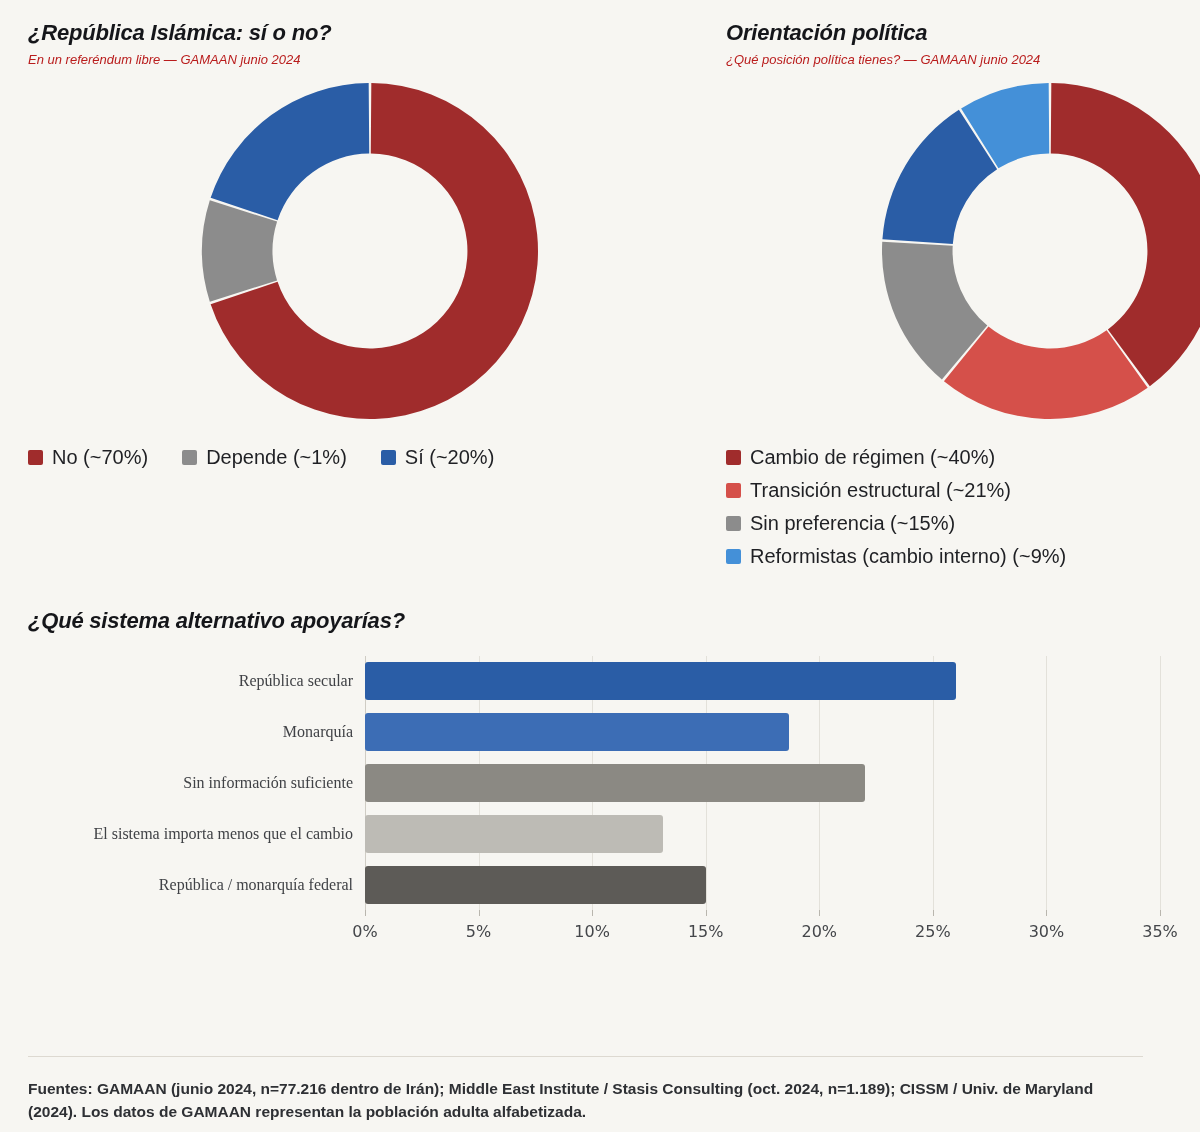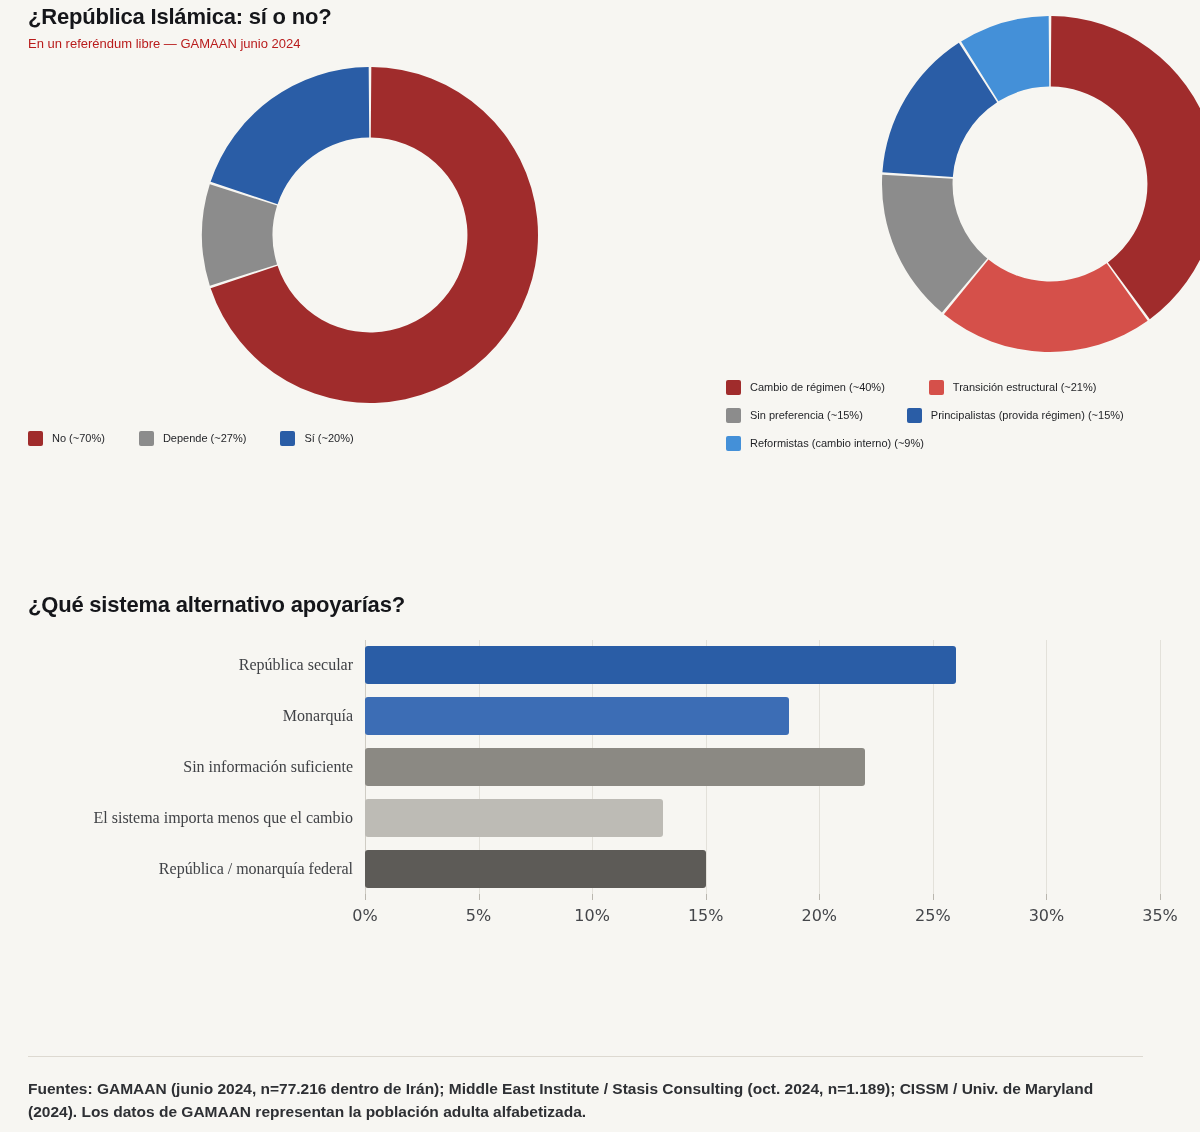--- a/index.html
+++ b/index.html
@@ -40,21 +40,21 @@
     width: 1200px;
     height: 565px;
   }
   .panel {
     position: absolute;
     top: 0;
   }
   #panel-referendum { left: 28px; width: 672px; }
   #panel-orientacion { left: 726px; width: 474px; }
 
-  .panel-head { padding-top: 4px; }
+  .panel-head { padding-top: 20px; font-style: italic; }
 
   .donut-area {
     position: relative;
     height: 350px;
     margin-top: 14px;
     overflow: hidden;
   }
   .donut-wrap {
     position: absolute;
     top: 0;
@@ -67,21 +67,21 @@
 
   
   .legend {
     display: flex;
     flex-wrap: wrap;
     margin-top: 16px;
   }
   .legend-item {
     display: flex;
     align-items: center;
-    font-size: 11px;
+    font-size: 20px;
     color: #1f2024;
     white-space: nowrap;
     margin-right: 34px;
     margin-bottom: 13px;
     line-height: 1;
   }
   .legend-swatch {
     width: 15px;
     height: 15px;
     border-radius: 2px;
@@ -219,30 +219,34 @@
       </div>
     </div>
 
     <div class="legend" id="legend-referendum">
         <div class="legend-item">
           <span class="legend-swatch" style="background: rgb(160, 44, 44);"></span>
           <span>No (~70%)</span>
         </div>
         <div class="legend-item">
           <span class="legend-swatch" style="background: rgb(140, 140, 140);"></span>
-          <span>Depende (~27%)</span>
+          <span>Depende (~1%)</span>
         </div>
         <div class="legend-item">
           <span class="legend-swatch" style="background: rgb(42, 93, 166);"></span>
           <span>Sí (~20%)</span>
         </div>
       </div>
   </section>
 
   <section class="panel" id="panel-orientacion">
+    <div class="panel-head">
+      <h2 class="panel-title">Orientación política</h2>
+      <p class="panel-subtitle">¿Qué posición política tienes? — GAMAAN junio 2024</p>
+    </div>
 
     <div class="donut-area">
       <div class="donut-wrap" id="donut-orientacion-wrap">
         <svg class="donut-svg" id="donut-orientacion" width="340" height="340" viewBox="0 0 340 340">
             <path d="M 171.3194553493035 2.005181515675332 A 168 168 0 0 1 269.81233856754244 305.1351067253742 L 227.8911563691746 248.37836190071704 A 97.44 97.44 0 0 0 170.76528410259604 72.5630052790917 Z" fill="#a02c2c"></path>
             <path d="M 267.67741496573154 306.6862195161322 A 168 168 0 0 1 63.932730364504536 300.28328485293537 L 108.48098361141263 245.56430521470253 A 97.44 97.44 0 0 0 226.6529006801243 249.27800731935667 Z" fill="#d5504a"></path>
             <path d="M 61.89941472472515 298.60117986683883 A 168 168 0 0 1 2.2538316283096265 160.76836977470904 L 72.70722234441959 164.64565446933125 A 97.44 97.44 0 0 0 107.30166054034058 244.5886843227665 Z" fill="#8c8c8c"></path>
             <path d="M 2.4195302020666247 158.13466636356392 A 168 168 0 0 1 78.86982184059605 28.86428294497776 L 117.14449666754571 88.1412841080871 A 97.44 97.44 0 0 0 72.80332751719865 163.1181064908671 Z" fill="#2a5da6"></path>
             <path d="M 81.09792783633597 27.450283883107403 A 168 168 0 0 1 168.68054465069656 2.005181515675332 L 169.234715897404 72.5630052790917 A 97.44 97.44 0 0 0 118.43679814507486 87.3211646522023 Z" fill="#4490d8"></path>
           </svg>
@@ -254,24 +258,20 @@
           <span class="legend-swatch" style="background: rgb(160, 44, 44);"></span>
           <span>Cambio de régimen (~40%)</span>
         </div>
         <div class="legend-item">
           <span class="legend-swatch" style="background: rgb(213, 80, 74);"></span>
           <span>Transición estructural (~21%)</span>
         </div>
         <div class="legend-item">
           <span class="legend-swatch" style="background: rgb(140, 140, 140);"></span>
           <span>Sin preferencia (~15%)</span>
-        </div>
-        <div class="legend-item">
-          <span class="legend-swatch" style="background: rgb(42, 93, 166);"></span>
-          <span>Principalistas (provida régimen) (~15%)</span>
         </div>
         <div class="legend-item">
           <span class="legend-swatch" style="background: rgb(68, 144, 216);"></span>
           <span>Reformistas (cambio interno) (~9%)</span>
         </div>
       </div>
   </section>
 </div>
 
 <section id="panel-sistema">

